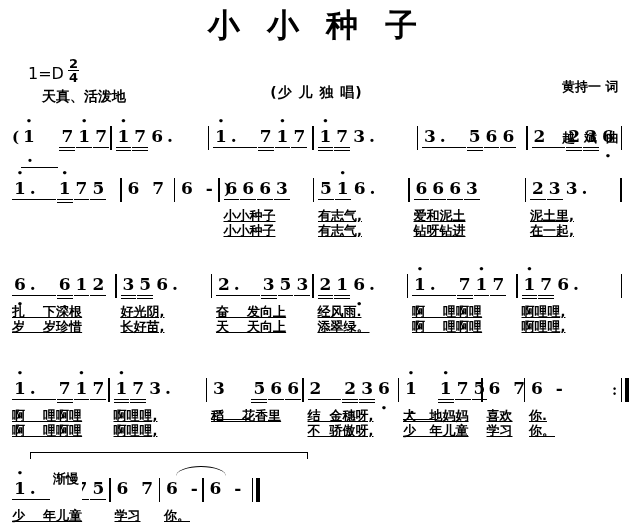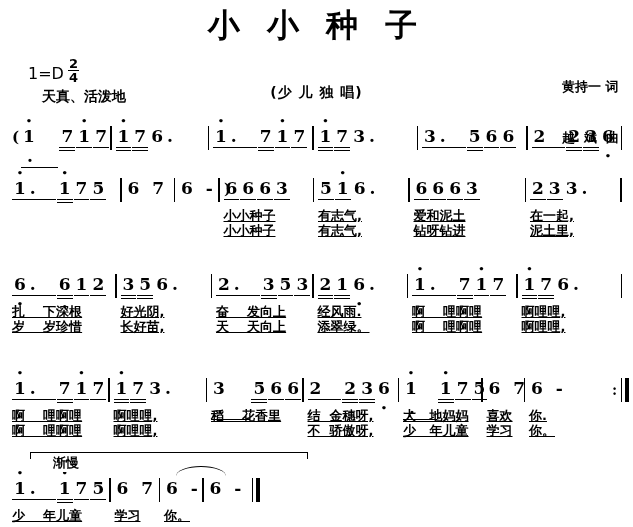--- a/index.html
+++ b/index.html
@@ -40,21 +40,21 @@
          line-height:22px;margin-right:2px;}
   .lyr{font-size:13px;font-weight:bold;line-height:15px;height:15px;white-space:pre;text-decoration:underline;}
   .bar{width:1.5px;height:24px;background:#000;margin-top:10px;flex:0 0 auto;}
   .bar.thick{width:4.5px;}
   .endgrp{display:flex;align-items:center;gap:2.5px;margin-top:10px;flex:0 0 auto;}
   .endgrp .bar{margin-top:0;}
   .rptdots{font-family:"DejaVu Serif","Liberation Serif",serif;font-weight:bold;font-size:14px;
            line-height:24px;margin-right:1px;}
   .bracket{position:absolute;left:30px;top:452px;width:276px;height:6px;
            border-top:1.5px solid #000;border-left:1.5px solid #000;border-right:1.5px solid #000;}
-  .rall{position:absolute;left:50px;top:454px;font-size:13px;font-weight:bold;background:#fff;padding:0 3px;}
+  .rall{position:absolute;left:50px;top:454px;font-size:13px;font-weight:bold;background:#fff;padding:16px 3px;}
   .tie{position:absolute;left:176px;top:466px;width:50px;height:9px;
        border-top:1.5px solid #000;border-radius:50% 50% 0 0 / 100% 100% 0 0;}
 </style>
 </head>
 <body>
 
 <div class="page">
   <h1 class="title">小 小 种 子</h1>
   <div class="subtitle">(少 儿 独 唱)</div>
   <div class="credits">
@@ -192,22 +192,22 @@
             <div class="lyr">爱和泥土</div>
             <div class="lyr">钻呀钻进</div>
           </div>
           <div class="bar"></div>
           <div class="measure" style="width: 94px;">
             <div class="notesrow">
               <span class="tok u1"><span class="num">2</span></span>
               <span class="tok u1"><span class="num">3</span></span>
               <span class="tok plain"><span class="num">3</span><span class="dd">.</span></span>
             </div>
+            <div class="lyr">泥土里,</div>
             <div class="lyr">在一起,</div>
-            <div class="lyr">泥土里,</div>
           </div>
           <div class="bar"></div>
         </div>
       </div>
       <div class="system" style="top: 264px; left: 8px;">
         <div class="sysrow">
           <div class="measure" style="width: 107px;">
             <div class="notesrow">
               <span class="tok u1 ext"><span class="num lo">6</span><span class="dd">.</span></span>
               <span class="tok u2"><span class="num lo">6</span></span>

